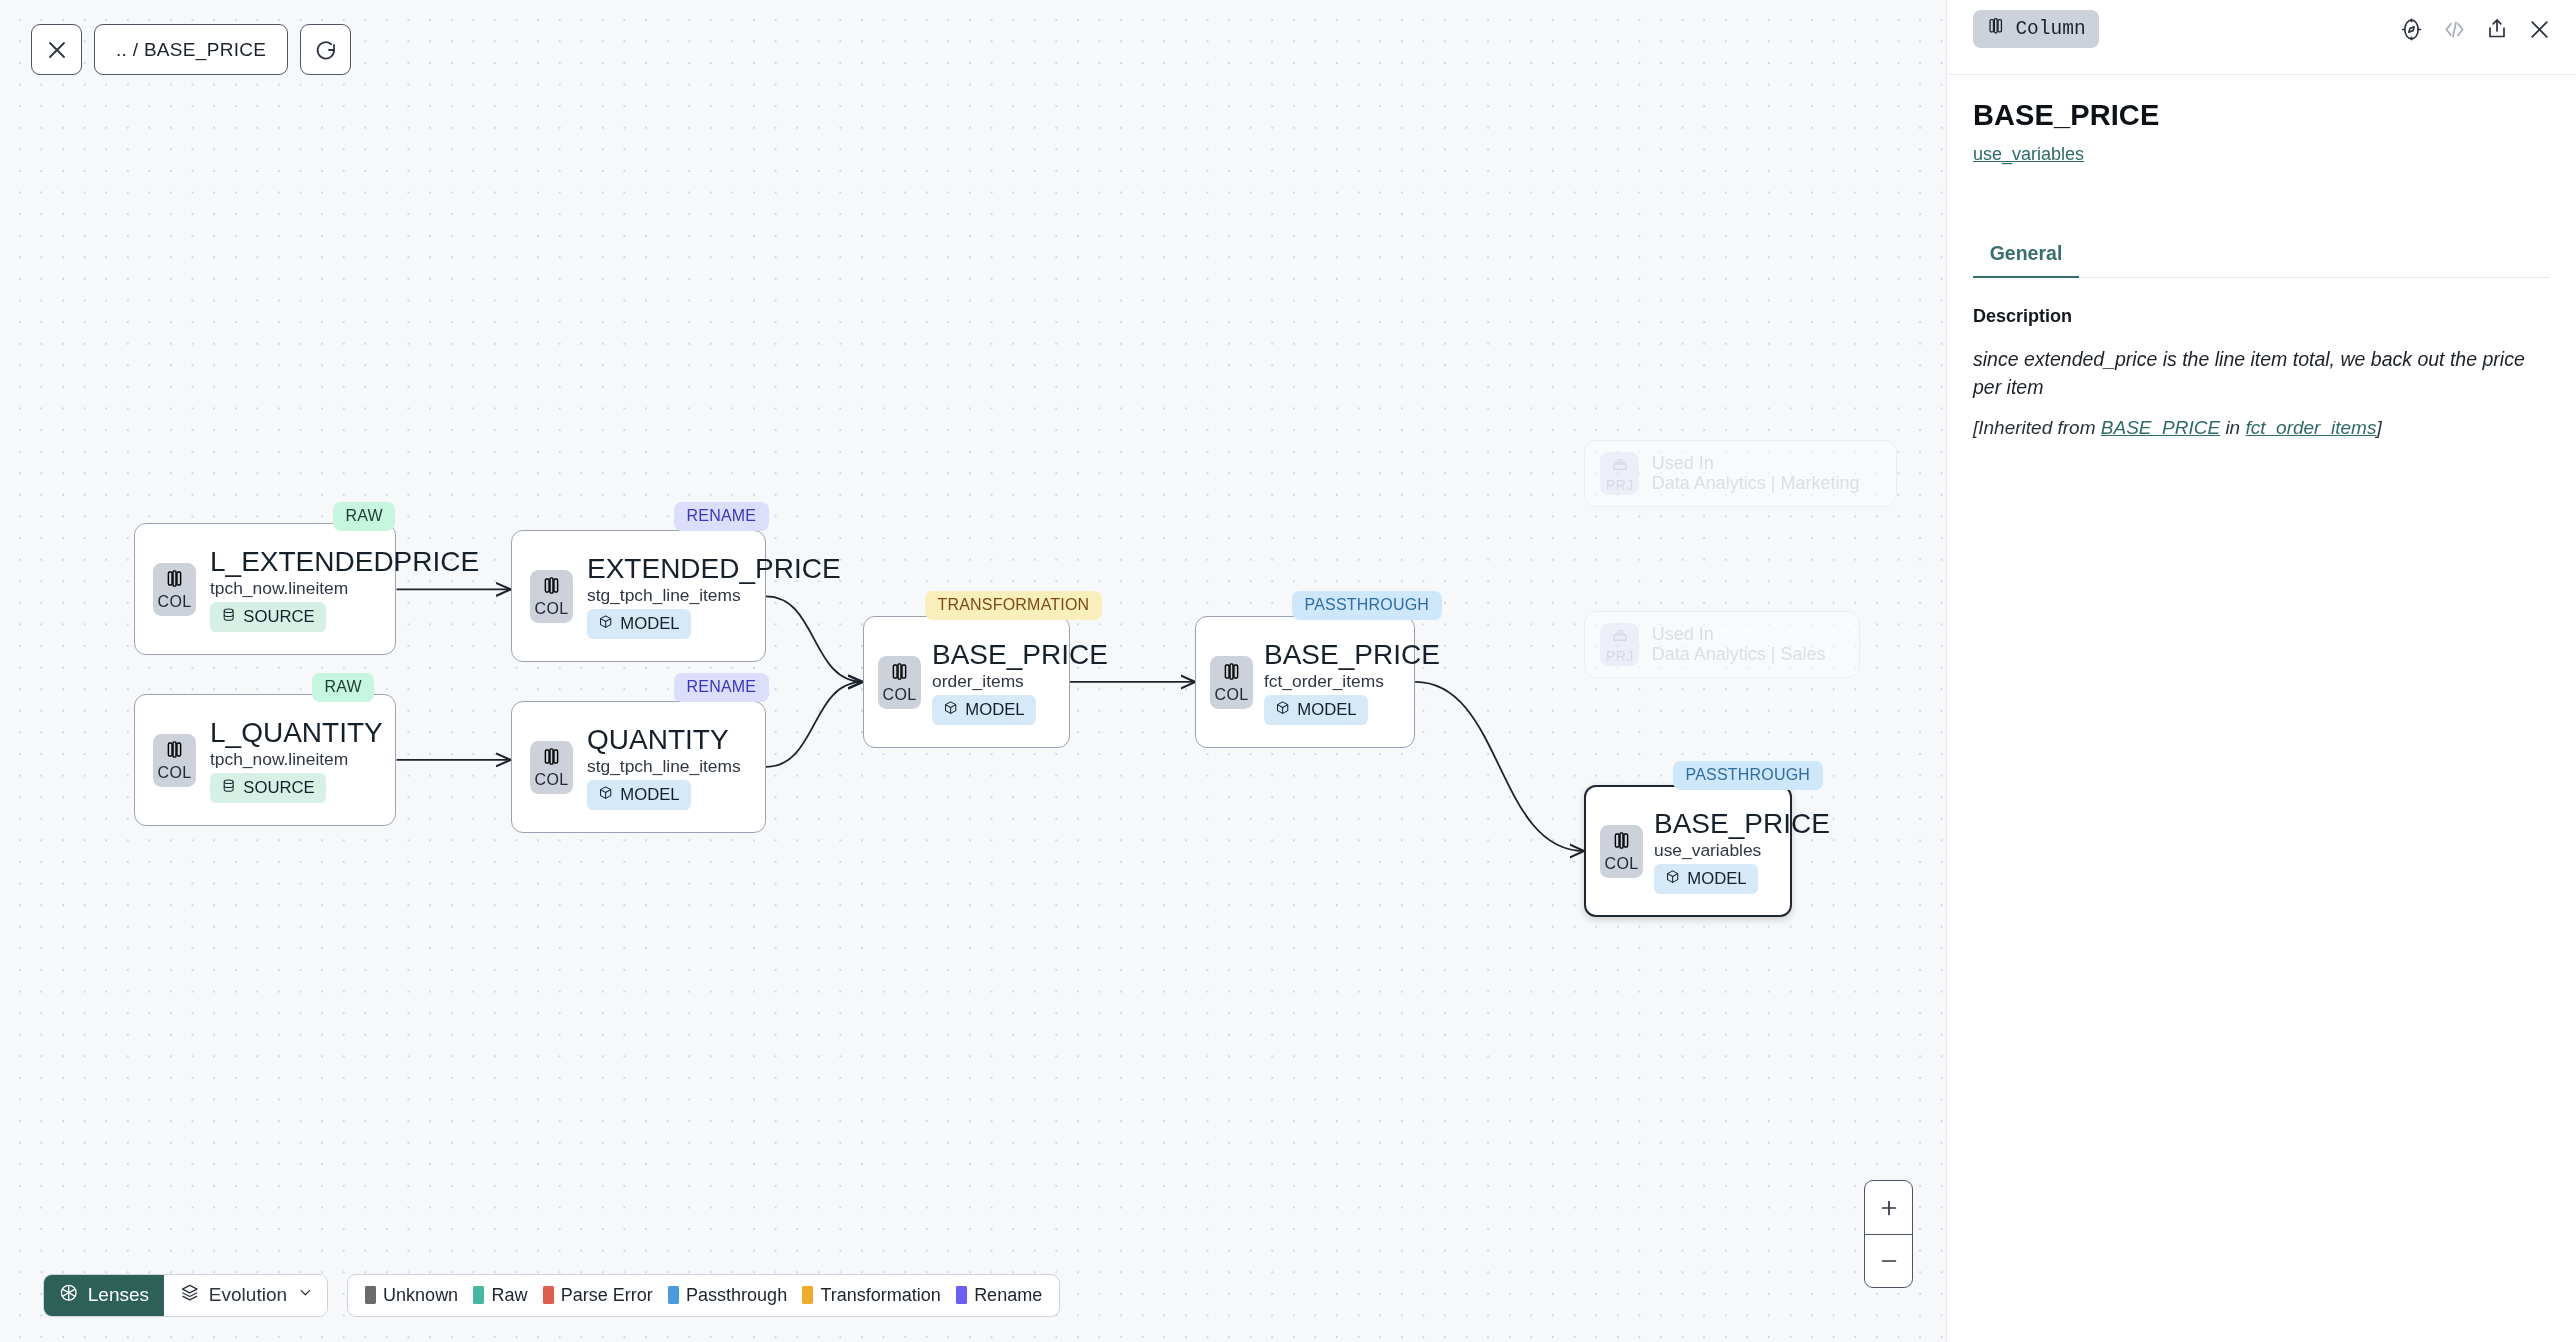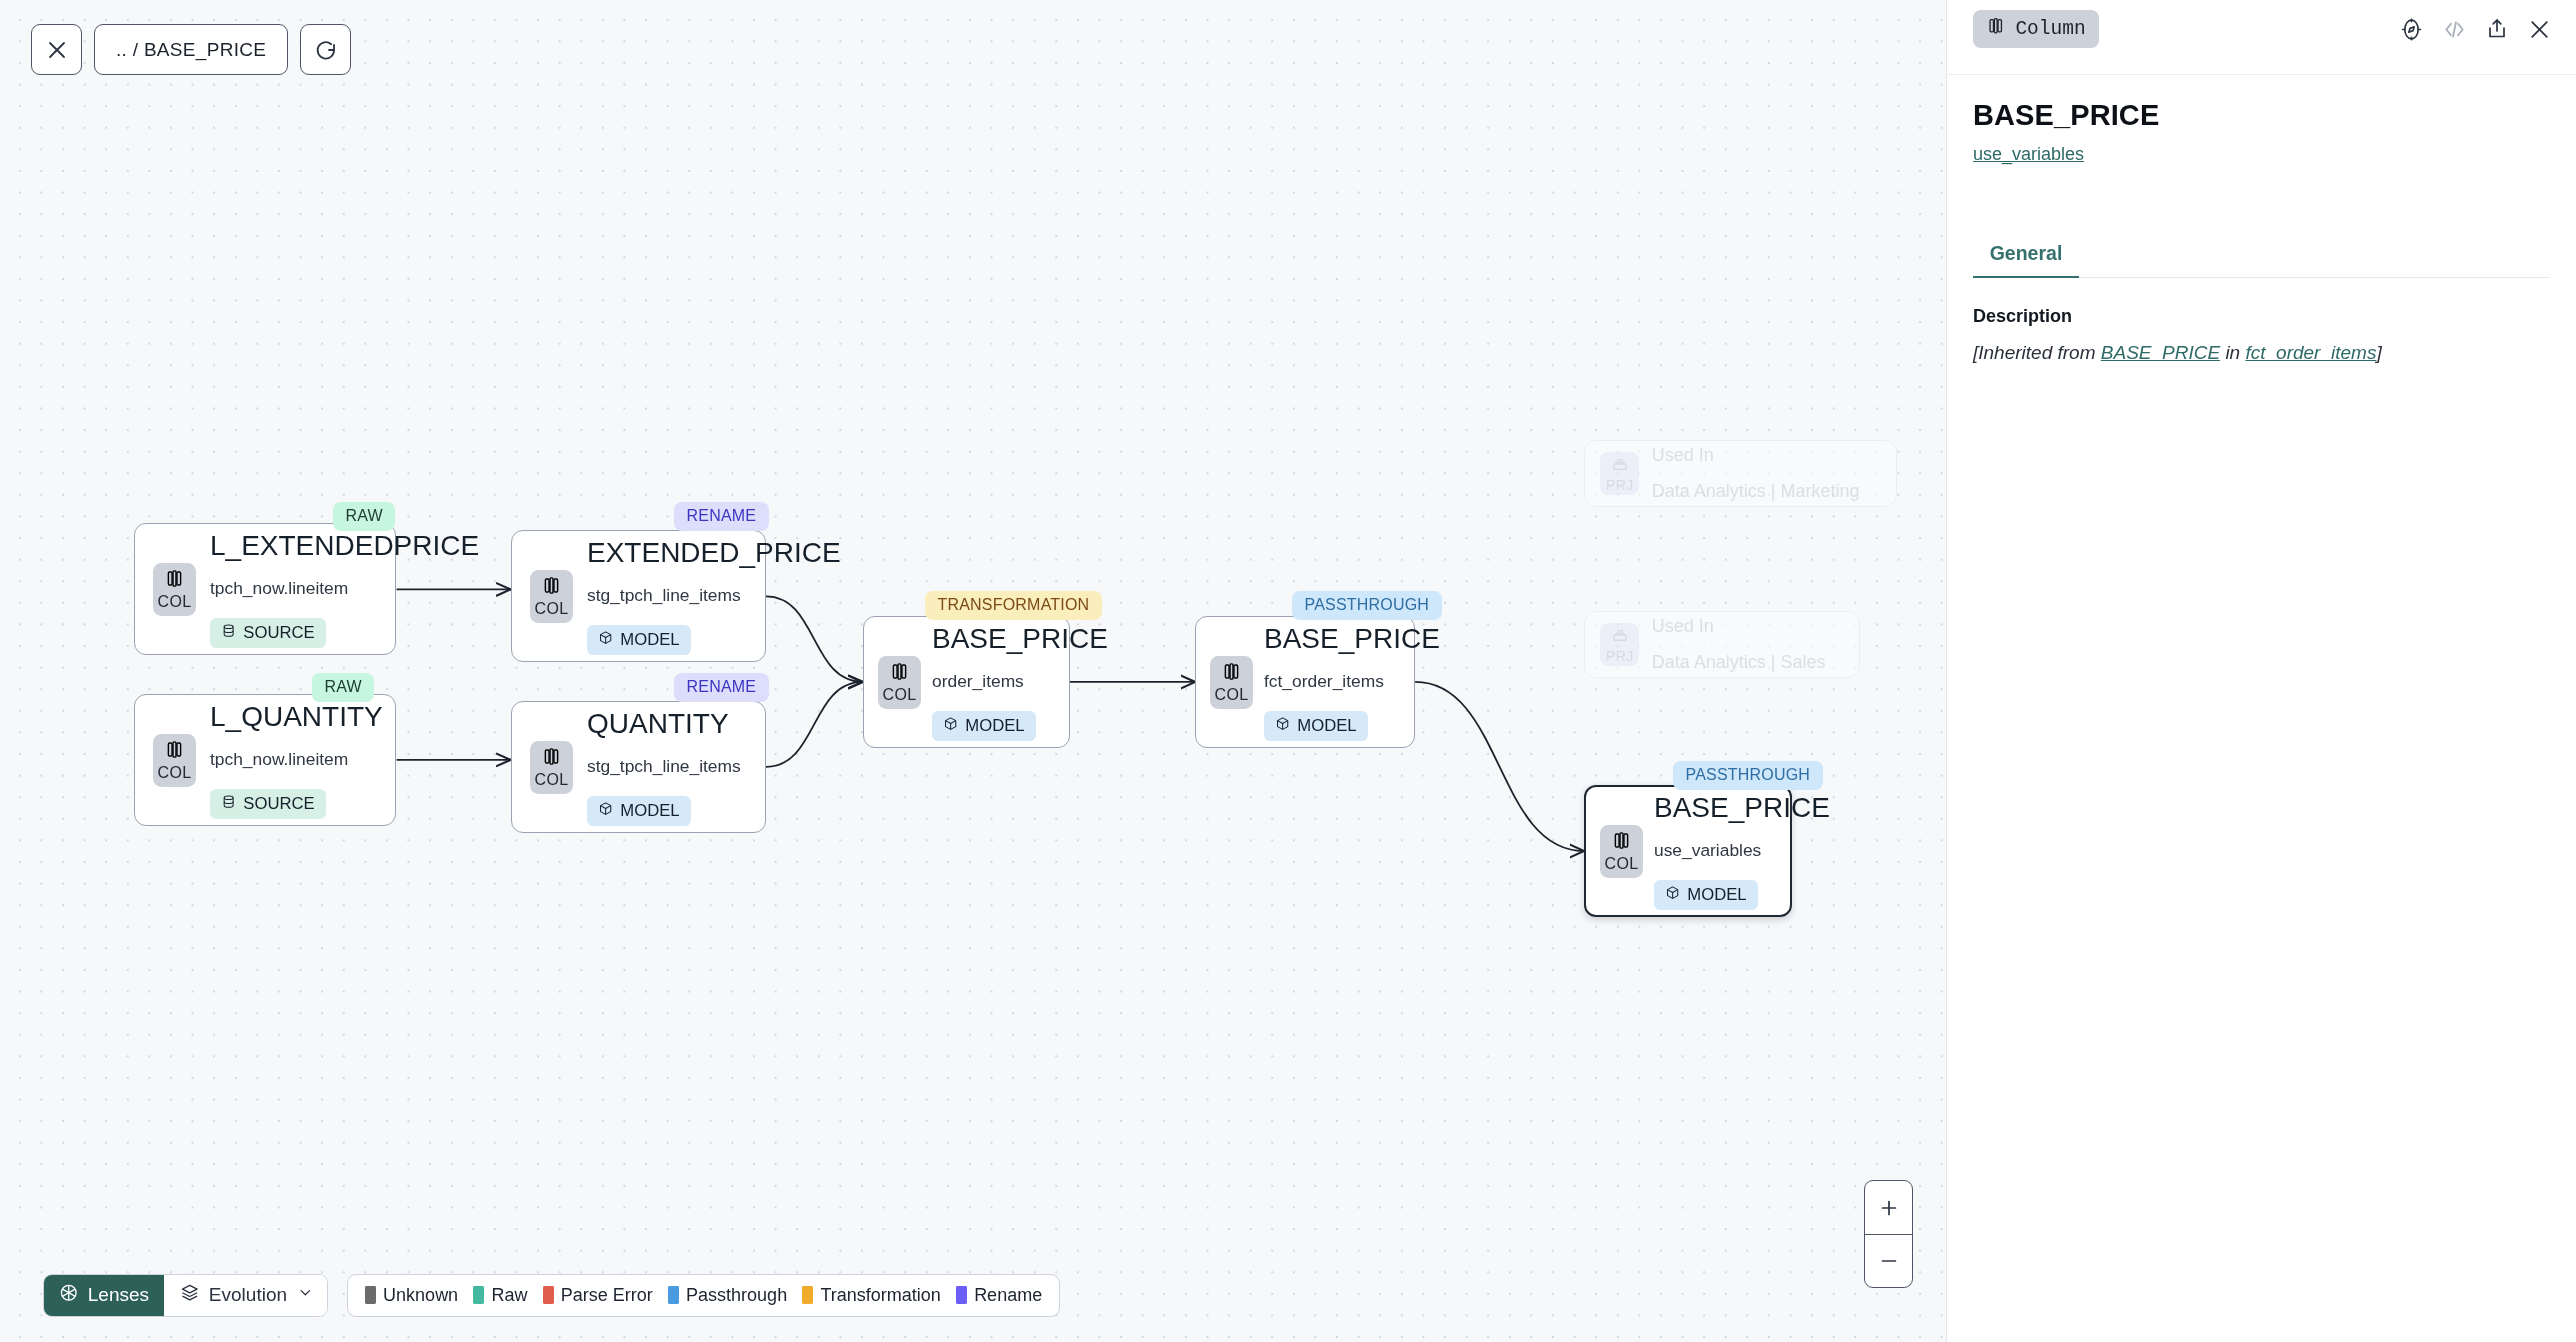--- a/index.html
+++ b/index.html
@@ -52,21 +52,21 @@
   .kind-badge {
     width: 43px; height: 53px; border-radius: 8.4px; background: #ccd1da;
     display: flex; flex-direction: column; align-items: center; justify-content: center;
     gap: 2.1px; flex: none;
   }
   .kind-badge .kb-label { font-size: 16px; color: #232a36; letter-spacing: 0.3px; line-height: 1; }
   .ghost .kind-badge { background: #e8e9f7; }
   .ghost .kind-badge .kb-label { color: #c3c6d6; }
   .ghost .kind-badge svg { color: #c3c6d6; }
 
-  .node-body { display: flex; flex-direction: column; gap: 16px; }
+  .node-body { display: flex; flex-direction: column; gap: 0; }
   .node-title { font-size: 28px; color: #16202b; line-height: 1.12; white-space: nowrap; }
   .node-sub { font-size: 17.4px; color: #2f3743; line-height: 1.15; white-space: nowrap; }
   .ghost .node-title, .ghost .node-sub { color: #cbcfd9; }
 
   .mat-badge {
     align-self: flex-start; margin-top: 4.2px;
     display: inline-flex; align-items: center; gap: 7px;
     padding: 4.9px 11px; border-radius: 6.3px; font-size: 16.7px; white-space: nowrap;
   }
   .mat-source { background: #d6f0e5; color: #15202b; }
@@ -545,19 +545,20 @@
     <div class="panel-body">
       <div class="col-name">BASE_PRICE</div>
       <a class="col-model">use_variables</a>
       <div class="tabs">
         <div class="tab">General</div>
       </div>
     </div>
 
     <div class="section">
       <div class="section-title">Description</div>
+      <div class="desc-text">since extended_price is the line item total, we back out the price per item</div>
       <div class="desc-note">
         <span>[Inherited from </span><a>BASE_PRICE</a><span> in </span><a>fct_order_items</a><span>]</span>
       </div>
     </div>
   </div>
 </div>
 
 
 </body></html>

